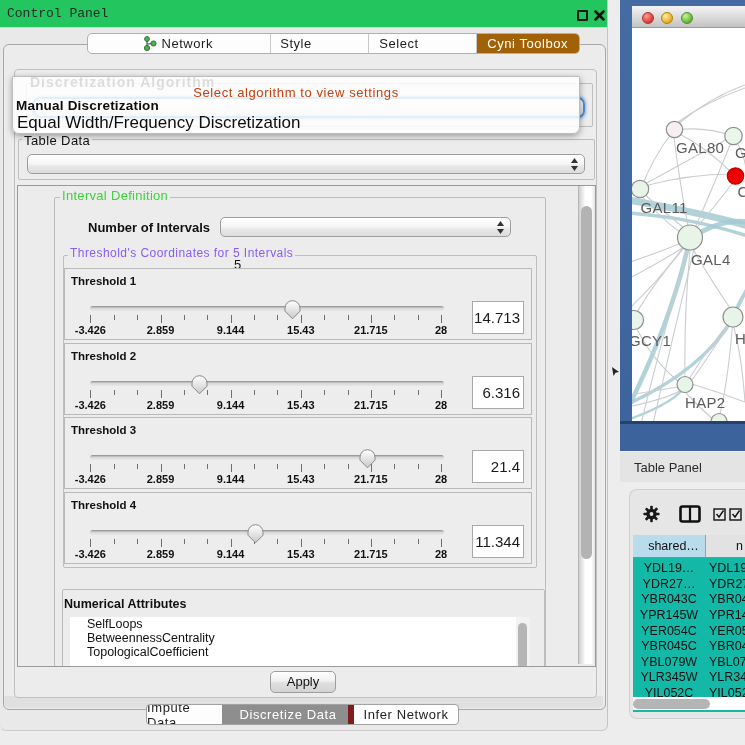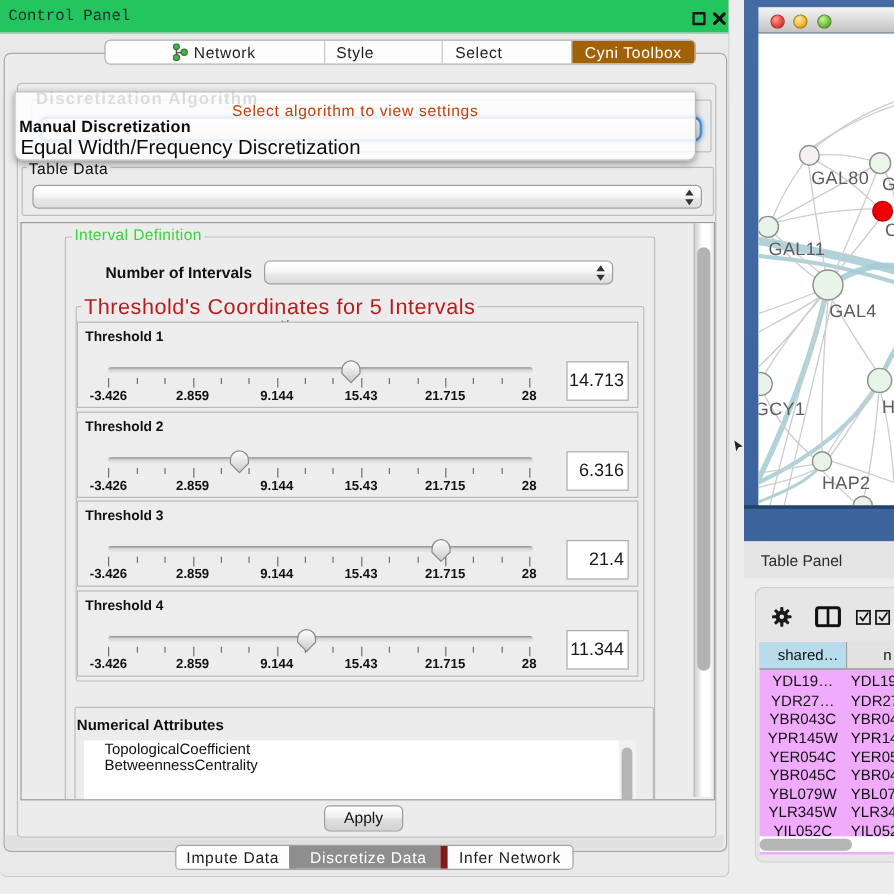--- a/index.html
+++ b/index.html
@@ -76,21 +76,21 @@
 #nettb{left:632px;top:6px;width:113px;height:21px;
   background:linear-gradient(#f5f5f5,#dcdcdc 50%,#c3c3c3);border-bottom:1px solid #9a9a9a;}
 .tl1{position:absolute;top:11.5px;width:10px;height:10px;border-radius:50%;}
 #canvas{left:632px;top:28px;width:113px;height:393px;background:#ffffff;overflow:hidden;}
 
 #tphead{left:620px;top:452px;width:125px;height:30px;background:#e4e4e4;}
 #tphead span{position:absolute;left:14px;top:8px;font-size:13px;color:#2b2b2b;}
 #tpbg{left:620px;top:482px;width:125px;height:263px;background:#ededed;}
 #tbox{left:629px;top:489px;width:116px;height:228px;background:#e6e6e6;border-radius:8px 0 0 8px;
   border:1px solid #d0d0d0;border-right:none;}
-#tbl{left:633px;top:535px;width:112px;height:177px;background:#f0abfc;font-size:12.5px;color:#111;}
+#tbl{left:633px;top:535px;width:112px;height:177px;background:#14b8a6;font-size:12.5px;color:#111;}
 .hc1{position:absolute;left:0;top:0;width:72px;height:22px;background:#b9dcec;border-right:1px solid #98a0a4;
   border-bottom:1px solid #8a8a8a;text-align:center;text-indent:9px;line-height:22px;}
 .hc2{position:absolute;left:73px;top:0;width:127px;height:22px;background:#e2e2e2;border-bottom:1px solid #8a8a8a;
   padding-left:30px;line-height:22px;}
 .trows{position:absolute;left:0;top:26px;width:200px;}
 .trows .r{height:15.65px;line-height:15.65px;white-space:nowrap;}
 .trows .c1{display:inline-block;width:72px;text-align:center;}
 .trows .c2{display:inline-block;padding-left:4px;}
 #hsb{left:633px;top:697px;width:112px;height:13px;background:#ffffff;}
 #hsb .thumb{position:absolute;left:0;top:1.5px;width:77px;height:10px;background:#b5b5b5;border-radius:5px;}
@@ -142,21 +142,21 @@
   <div class="abs" style="left:70px;top:34px;font-size:13px;font-weight:bold;color:#111;">Number of Intervals</div>
   <div class="combo" style="left:202px;top:31px;width:289px;height:18px;">
     <span class="txt" style="left:13px;">5</span>
     <svg width="9" height="14">
         <path d="M4.5 0 L8 5 L1 5 Z" fill="#333"></path>
         <path d="M4.5 13 L8 8 L1 8 Z" fill="#333"></path>
       </svg>
   </div>
 
   <div class="group" style="left:45px;top:69px;width:472px;height:311px;"></div>
-  <div class="gtitle" style="left:50px;top:60px;font-size:18px;letter-spacing:0.45px;color:#b91c1c;">Threshold's Coordinates for 5 Intervals</div>
+  <div class="gtitle" style="left:50px;top:60px;font-size:12px;letter-spacing:0.45px;color:#8b5cf6;">Threshold's Coordinates for 5 Intervals</div>
 
   <div class="trow" style="top:82px;" id="t1">
       <span class="tl">Threshold 1</span>
       <div class="track"></div>
       <div class="tick mj" style="left:25.4px"></div>
       <div class="tick" style="left:48.8px"></div>
       <div class="tick" style="left:72.2px"></div>
       <div class="tlab" style="left:25.4px">-3.426</div>
       <div class="tick mj" style="left:95.5px"></div>
       <div class="tick" style="left:118.9px"></div>
@@ -292,40 +292,41 @@
           </linearGradient>
         </defs>
         <path d="M1 8.2 a7.5 7.5 0 0 1 15 0 v3 L8.5 18.8 L1 11.2 Z" fill="url(#g3)" stroke="#898989"></path>
       </svg>
       <div class="vbox">11.344</div>
     </div>
 
   <div class="group" style="left:44px;top:403px;width:481px;height:200px;"></div>
   <div class="abs" style="left:46px;top:411px;font-size:12.5px;font-weight:bold;color:#111;">Numerical Attributes</div>
   <div class="abs" id="numlist">
+    <div>SelfLoops</div>
+    <div>BetweennessCentrality</div>
     <div>TopologicalCoefficient</div>
-    <div>BetweennessCentrality</div>
   </div>
   <div class="abs" id="listsb">
       <div class="thumb"></div>
     </div>
   <div class="abs" id="vsb">
       <div class="thumb"></div>
     </div>
 </div>
 
 <div class="abs" id="popup">
   <div class="hint">Select algorithm to view settings</div>
   <div class="it1">Manual Discretization</div>
   <div class="it2">Equal Width/Frequency Discretization</div>
 </div>
 
 <div class="btn" style="left:270px;top:671px;width:64px;height:20px;line-height:20px;">Apply</div>
 <div class="abs" id="bseg">
-  <div class="seg" style="width:94px">Impute Data</div>
+  <div class="seg" style="width:75px">Impute Data</div>
   <div class="seg sel" style="width:120px">Discretize Data</div>
   <div class="seg" style="width:104px">Infer Network</div>
 </div>
 
 <svg class="abs" style="left:611px;top:366px" width="10" height="12">
     <path d="M1 1 L8 6 L4.5 6.7 L2.5 10 Z" fill="#222"></path>
   </svg>
 
 <div class="abs" id="net"></div>
 <div class="abs" id="nettb"></div>

